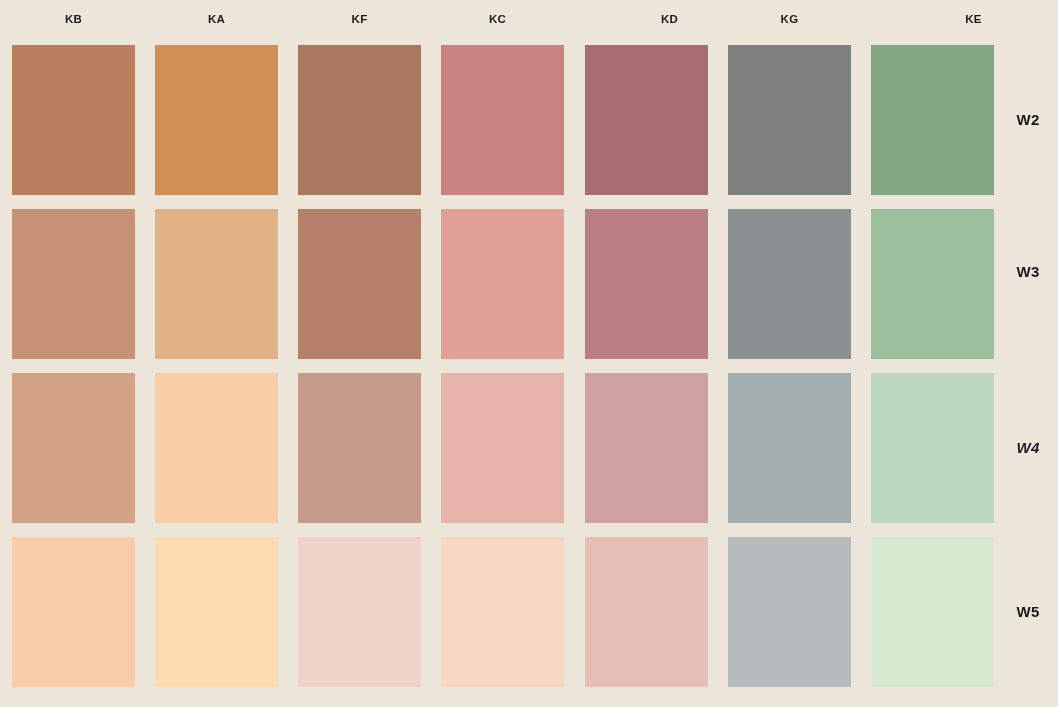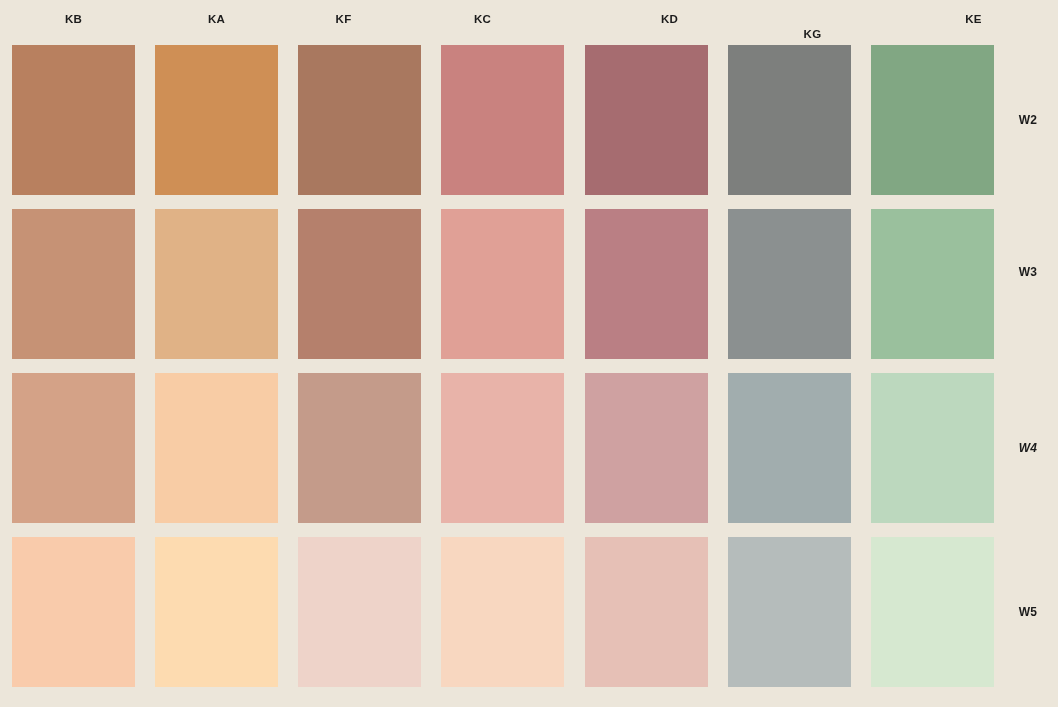--- a/index.html
+++ b/index.html
@@ -31,42 +31,42 @@
     letter-spacing: 0.3px;
     font-family: "Liberation Sans", sans-serif;
   }
   .row-label {
     position: absolute;
     left: 1000px;
     width: 56px;
     height: 16px;
     line-height: 16px;
     text-align: center;
-    font-size: 12px;
+    font-size: 15px;
     font-weight: bold;
     color: #1b1b1b;
     letter-spacing: 0.3px;
     font-family: "Liberation Sans", sans-serif;
   }
   .swatch {
     position: absolute;
     width: 123px;
     height: 150px;
   }
 </style>
 </head>
 <body>
 
 <div id="palette-grid" style="background: rgb(236, 230, 218);">
     <div class="col-header" style="left: 12px; width: 123px; color: rgb(27, 27, 27);">KB</div>
     <div class="col-header" style="left: 155px; width: 123px; color: rgb(27, 27, 27);">KA</div>
-    <div class="col-header" style="left: 282px; width: 123px; color: rgb(27, 27, 27);">KF</div>
-    <div class="col-header" style="left: 421px; width: 123px; color: rgb(27, 27, 27);">KC</div>
+    <div class="col-header" style="left: 298px; width: 123px; color: rgb(27, 27, 27);">KF</div>
+    <div class="col-header" style="left: 436px; width: 123px; color: rgb(27, 27, 27);">KC</div>
     <div class="col-header" style="left: 608px; width: 123px; color: rgb(27, 27, 27);">KD</div>
-    <div class="col-header" style="left: 751px; width: 123px; color: rgb(27, 27, 27); margin-top: 15px;">KG</div>
+    <div class="col-header" style="left: 728px; width: 123px; color: rgb(27, 27, 27);">KG</div>
     <div class="col-header" style="left: 912px; width: 123px; color: rgb(27, 27, 27);">KE</div>
     <div class="swatch" style="left: 12px; top: 45px; width: 123px; height: 150px; background: rgb(184, 128, 95);"></div>
     <div class="swatch" style="left: 155px; top: 45px; width: 123px; height: 150px; background: rgb(207, 143, 85);"></div>
     <div class="swatch" style="left: 298px; top: 45px; width: 123px; height: 150px; background: rgb(169, 120, 95);"></div>
     <div class="swatch" style="left: 441px; top: 45px; width: 123px; height: 150px; background: rgb(201, 130, 127);"></div>
     <div class="swatch" style="left: 585px; top: 45px; width: 123px; height: 150px; background: rgb(166, 108, 112);"></div>
     <div class="swatch" style="left: 728px; top: 45px; width: 123px; height: 150px; background: rgb(125, 127, 125);"></div>
     <div class="swatch" style="left: 871px; top: 45px; width: 123px; height: 150px; background: rgb(129, 167, 131);"></div>
     <div class="swatch" style="left: 12px; top: 209px; width: 123px; height: 150px; background: rgb(198, 146, 117);"></div>
     <div class="swatch" style="left: 155px; top: 209px; width: 123px; height: 150px; background: rgb(224, 178, 134);"></div>

